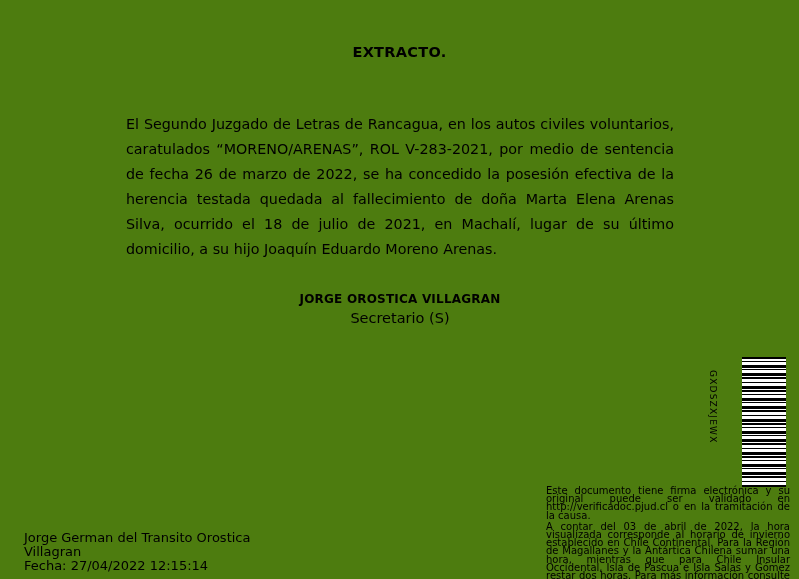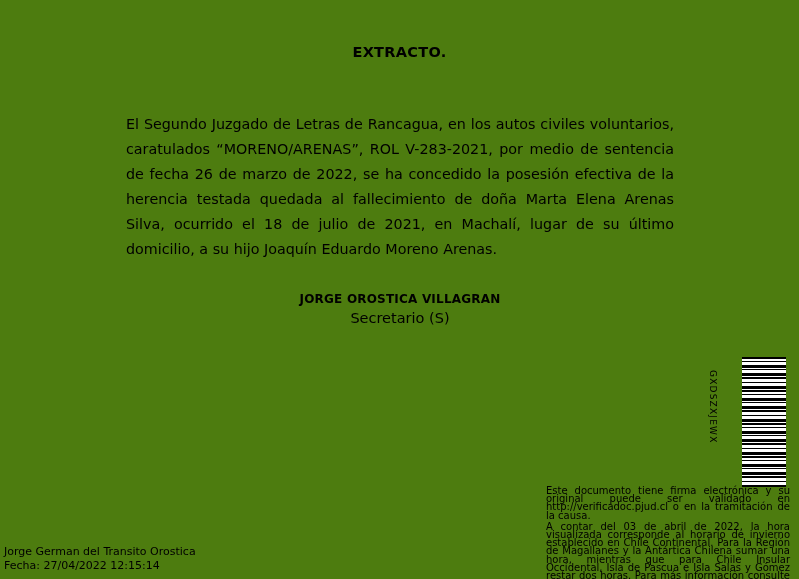--- a/index.html
+++ b/index.html
@@ -108,24 +108,24 @@
   }
   .legal-note .para {
     margin: 0 0 3px 0;
   }
   .legal-note .para:last-child {
     margin-bottom: 0;
   }
 
   .footer-stamp {
     position: absolute;
-    left: 4px;
+    left: 24px;
     bottom: 6px;
     width: 330px;
-    font-size: 11px;
+    font-size: 13px;
     line-height: 14px;
     color: #000;
   }
   .footer-stamp div { white-space: pre-wrap; }
 </style>
 </head>
 <body>
 
 <div class="page">
 
@@ -145,16 +145,17 @@
   </div>
   <div class="barcode-label">GXDSZXJEWX</div>
 
   <div class="legal-note">
     <p class="para">Este documento tiene firma electrónica y su original puede ser validado en http://verificadoc.pjud.cl o en la tramitación de la causa.</p>
     <p class="para">A contar del 03 de abril de 2022, la hora visualizada corresponde al horario de invierno establecido en Chile Continental. Para la Región de Magallanes y la Antártica Chilena sumar una hora, mientras que para Chile Insular Occidental, Isla de Pascua e Isla Salas y Gómez restar dos horas. Para más información consulte http://www.horaoficial.cl</p>
   </div>
 
   <div class="footer-stamp">
     <div>Jorge German del Transito Orostica</div>
+    <div>Villagran</div>
     <div>Fecha: 27/04/2022 12:15:14</div>
   </div>
 
 </div>
 
 </body></html>

